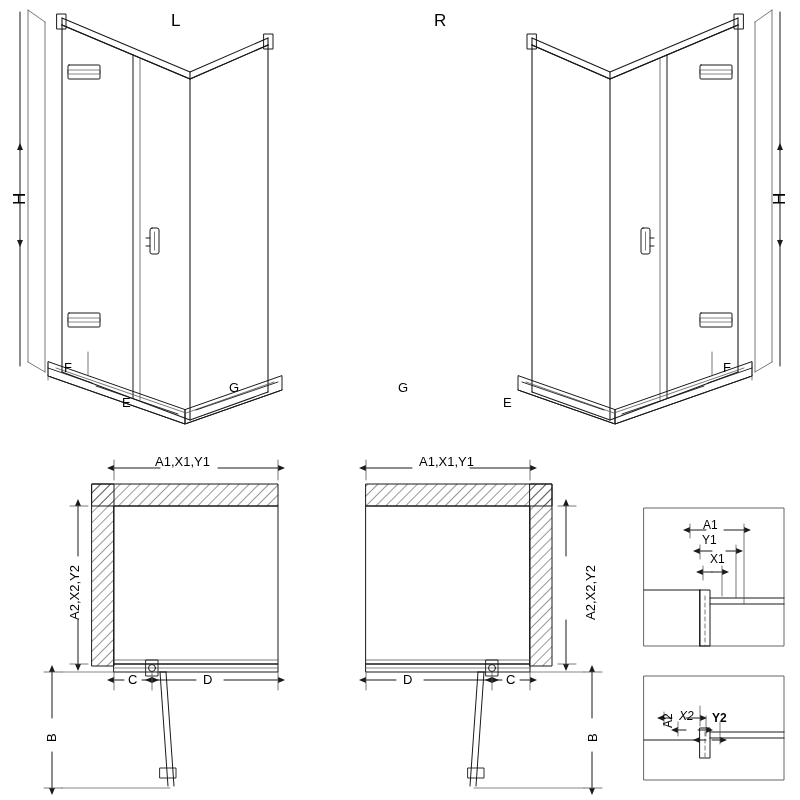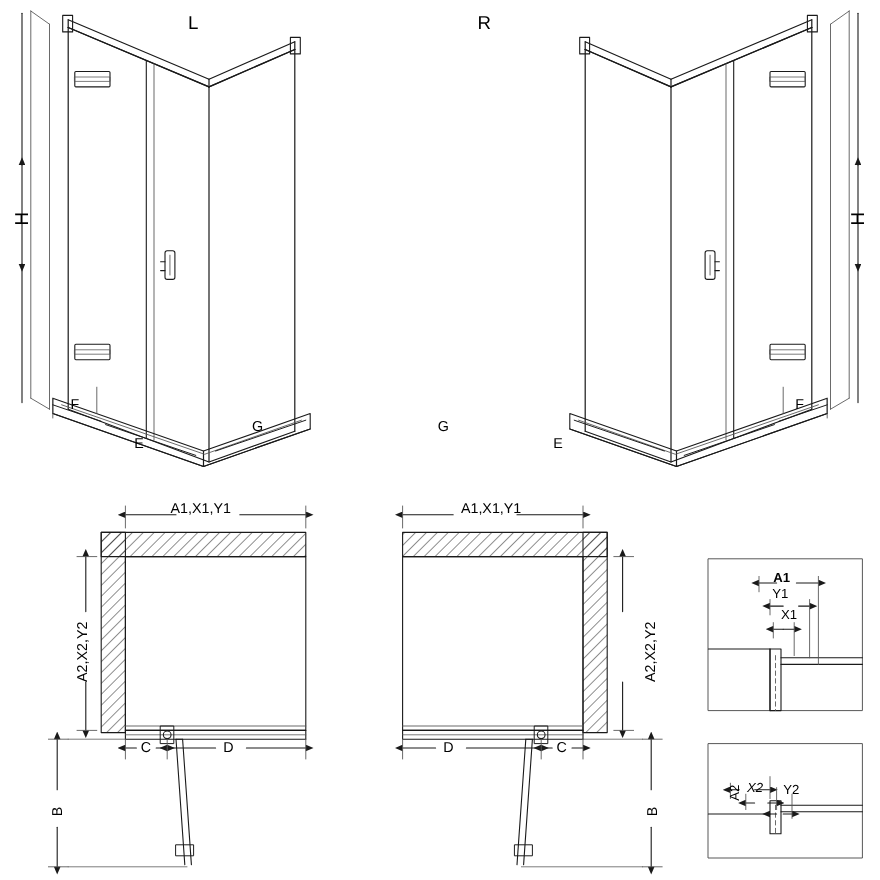--- a/index.html
+++ b/index.html
@@ -323,21 +323,21 @@
   <div class="lbl lbl-med rot90" style="left:584px; top:620px;">A2,X2,Y2</div>
 
   <div class="lbl lbl-med" style="left:128px; top:673px;">C</div>
   <div class="lbl lbl-med" style="left:203px; top:673px;">D</div>
   <div class="lbl lbl-med" style="left:403px; top:673px;">D</div>
   <div class="lbl lbl-med" style="left:506px; top:673px;">C</div>
 
   <div class="lbl lbl-med rot90" style="left:45px; top:742px;">B</div>
   <div class="lbl lbl-med rot90" style="left:586px; top:742px;">B</div>
 
-  <div class="lbl lbl-sm" style="left:703px; top:519px;font-weight:bold;">A1</div>
+  <div class="lbl lbl-sm" style="left:703px; top:519px;">A1</div>
   <div class="lbl lbl-sm" style="left:710px; top:553px;text-align:center;">X1</div>
   <div class="lbl lbl-sm" style="left:702px; top:534px;">Y1</div>
 
   <div class="lbl lbl-sm rot90" style="left:662px; top:728px;">A2</div>
   <div class="lbl lbl-sm" style="left:679px; top:710px;font-style:italic;">X2</div>
-  <div class="lbl lbl-sm" style="left:712px; top:712px;">Y2</div>
+  <div class="lbl lbl-sm" style="left:712px; top:712px;font-weight:bold;">Y2</div>
 
 </div>
 
 </body></html>

